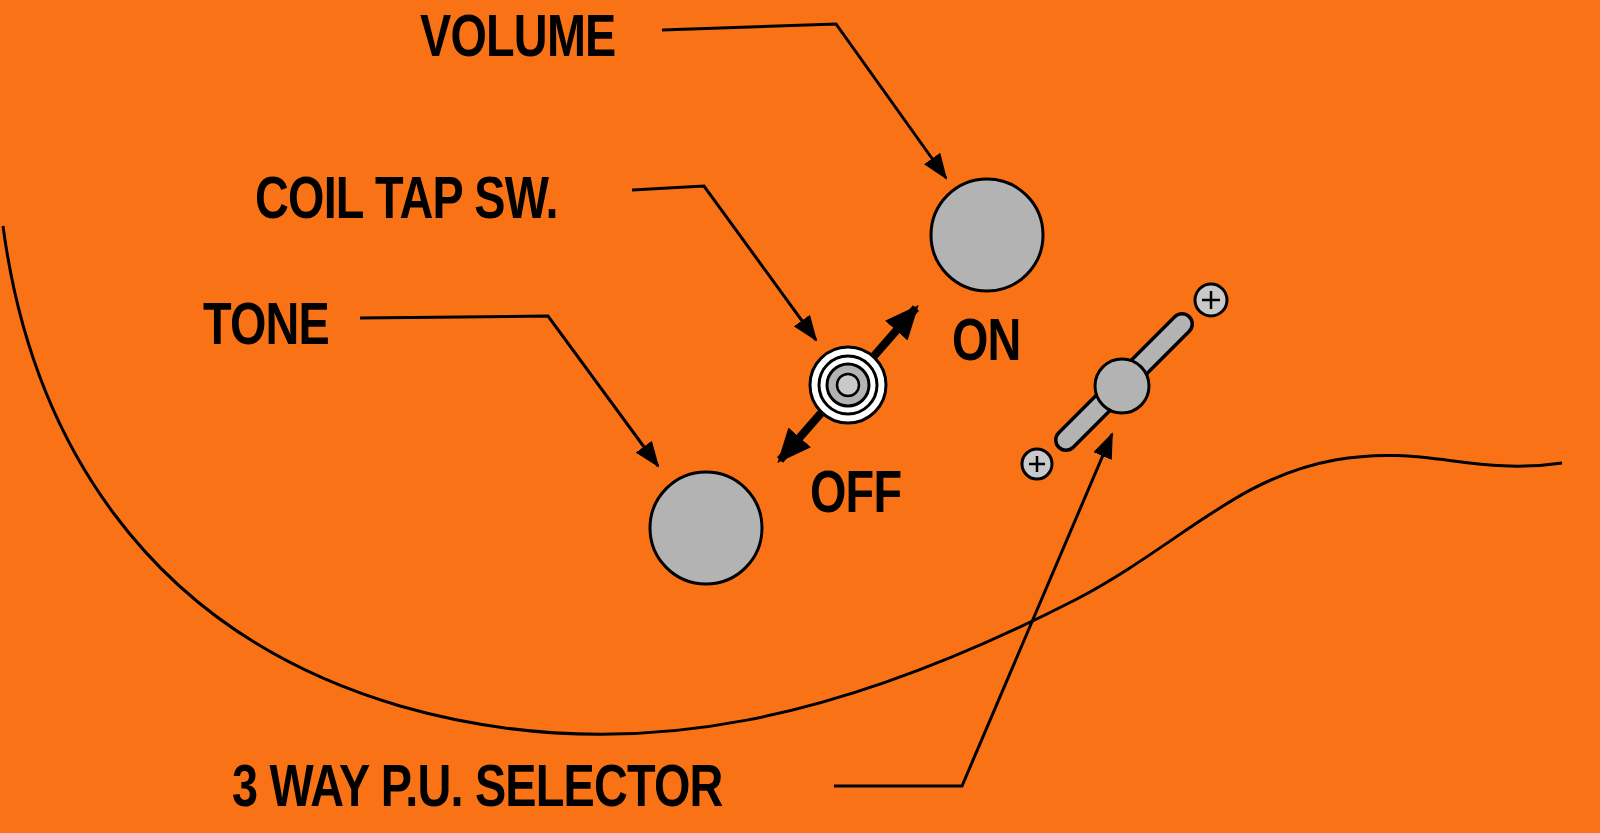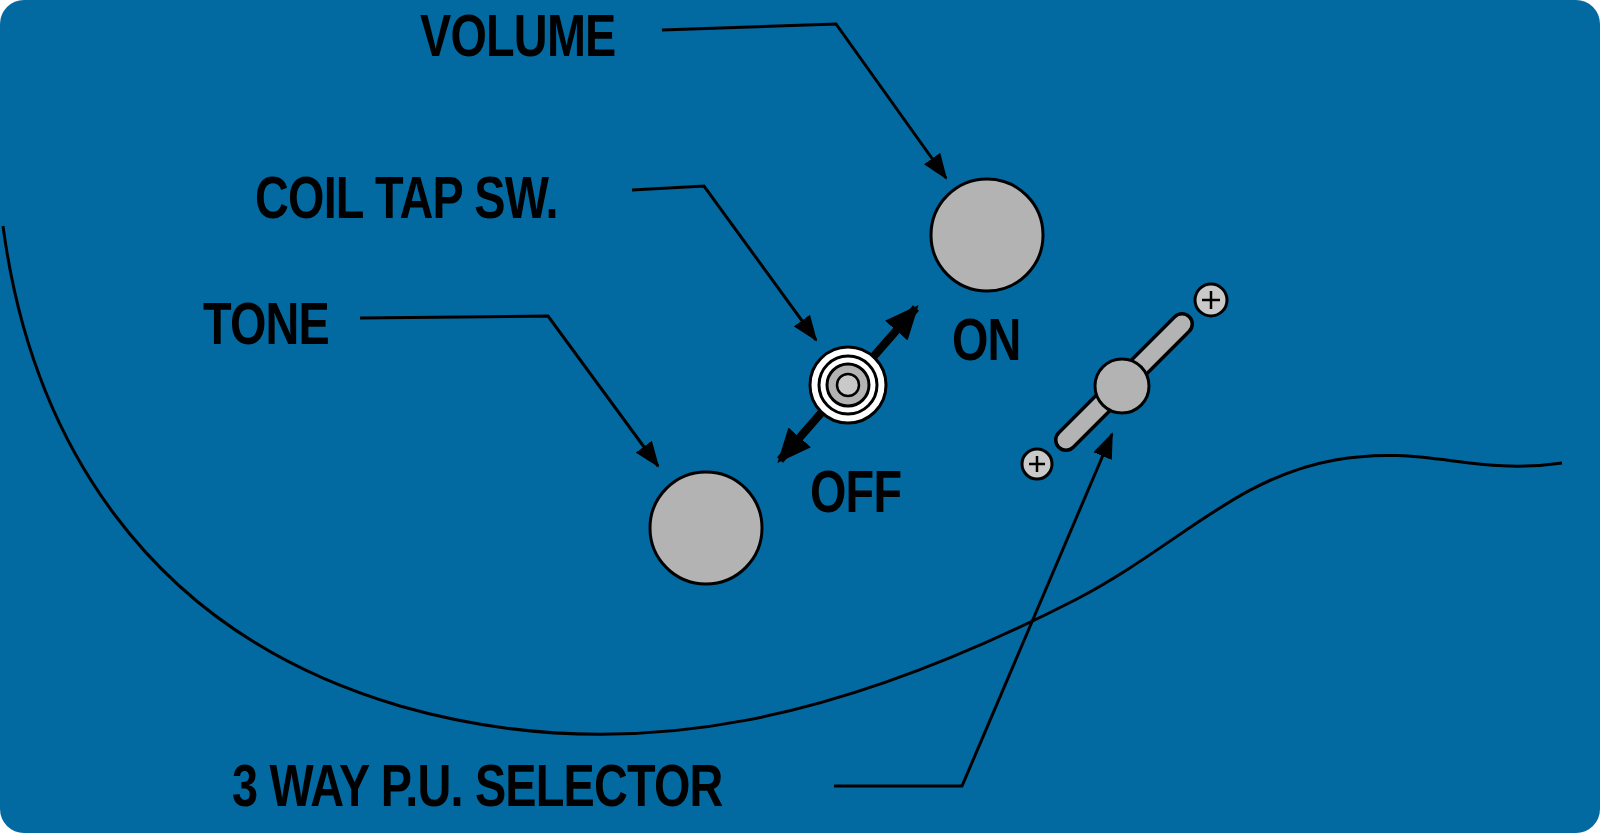--- a/index.html
+++ b/index.html
@@ -4,24 +4,23 @@
 <style>
   html, body {
     margin: 0;
     padding: 0;
     background: #ffffff;
   }
   .stage {
     position: relative;
     width: 1600px;
     height: 833px;
-    background: #0369a1;
+    background: #f97316;
     overflow: hidden;
     font-family: "Liberation Sans", sans-serif;
-    border-radius: 24px;
   }
   .stage svg {
     position: absolute;
     left: 0;
     top: 0;
   }
   .diagram-label {
     position: absolute;
     font-family: "Liberation Sans", sans-serif;
     font-weight: bold;

